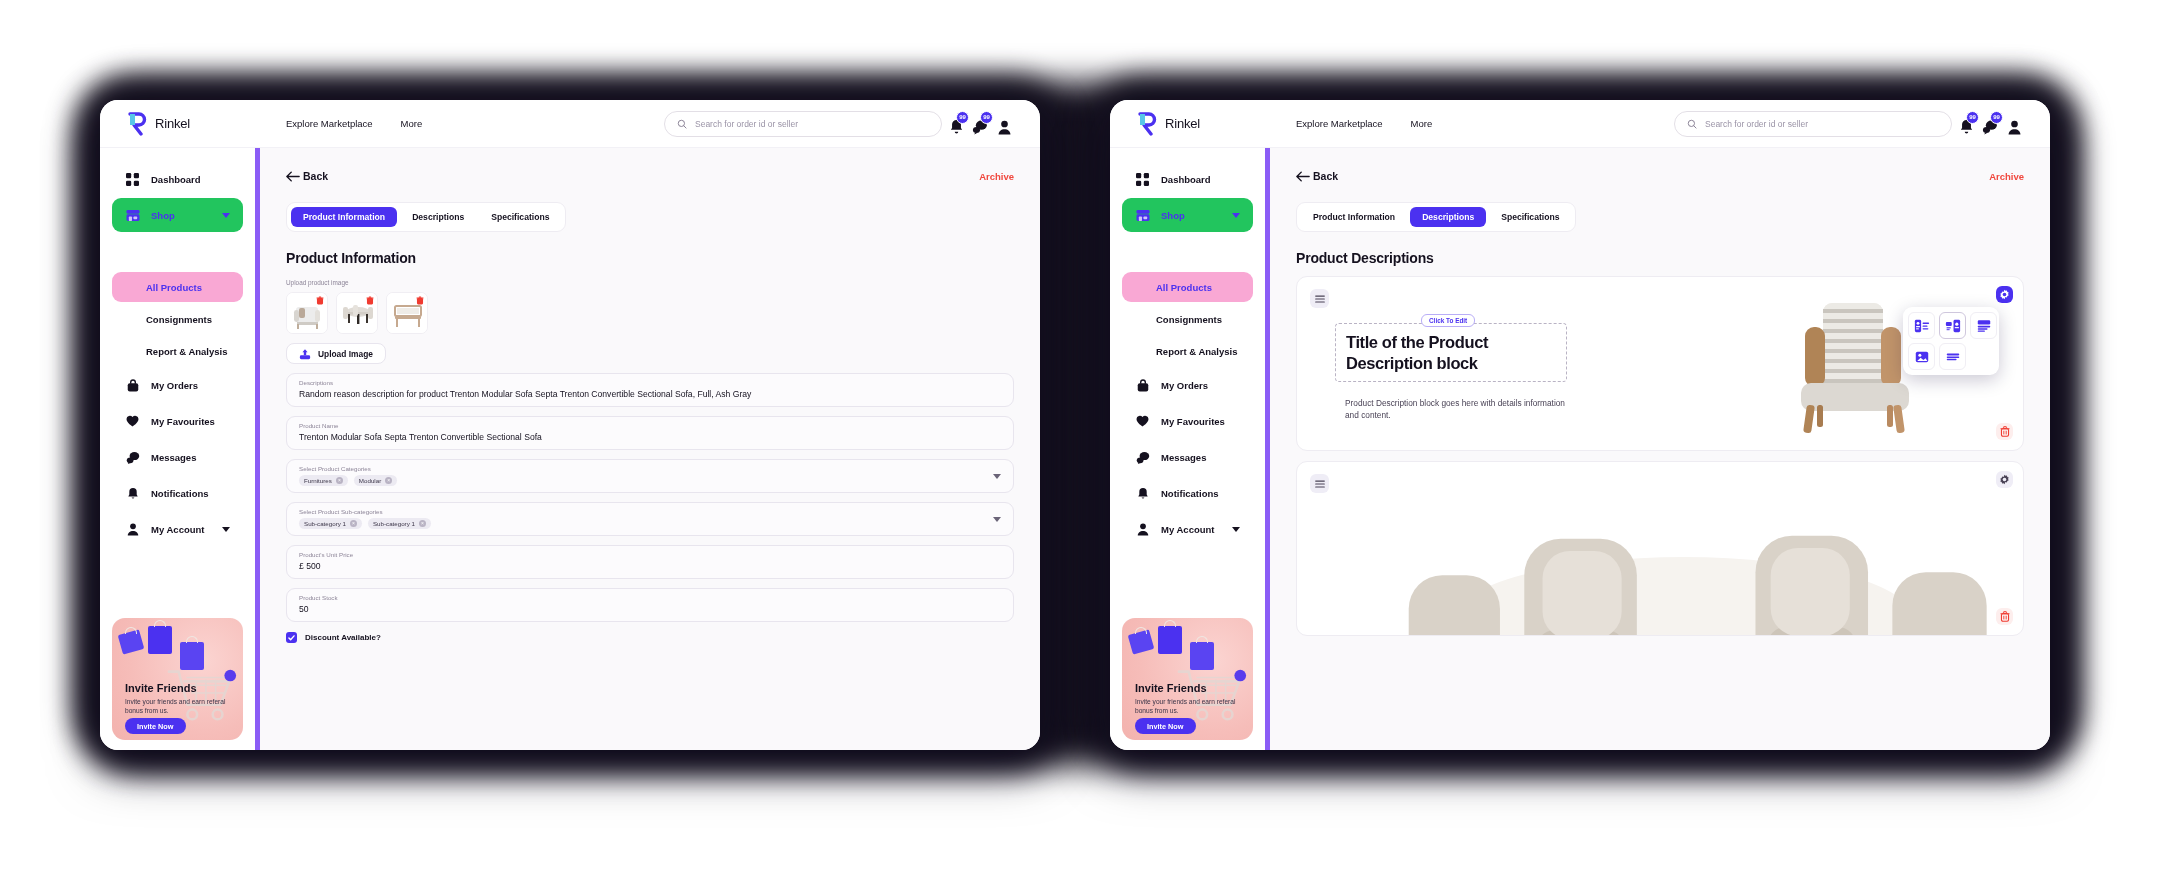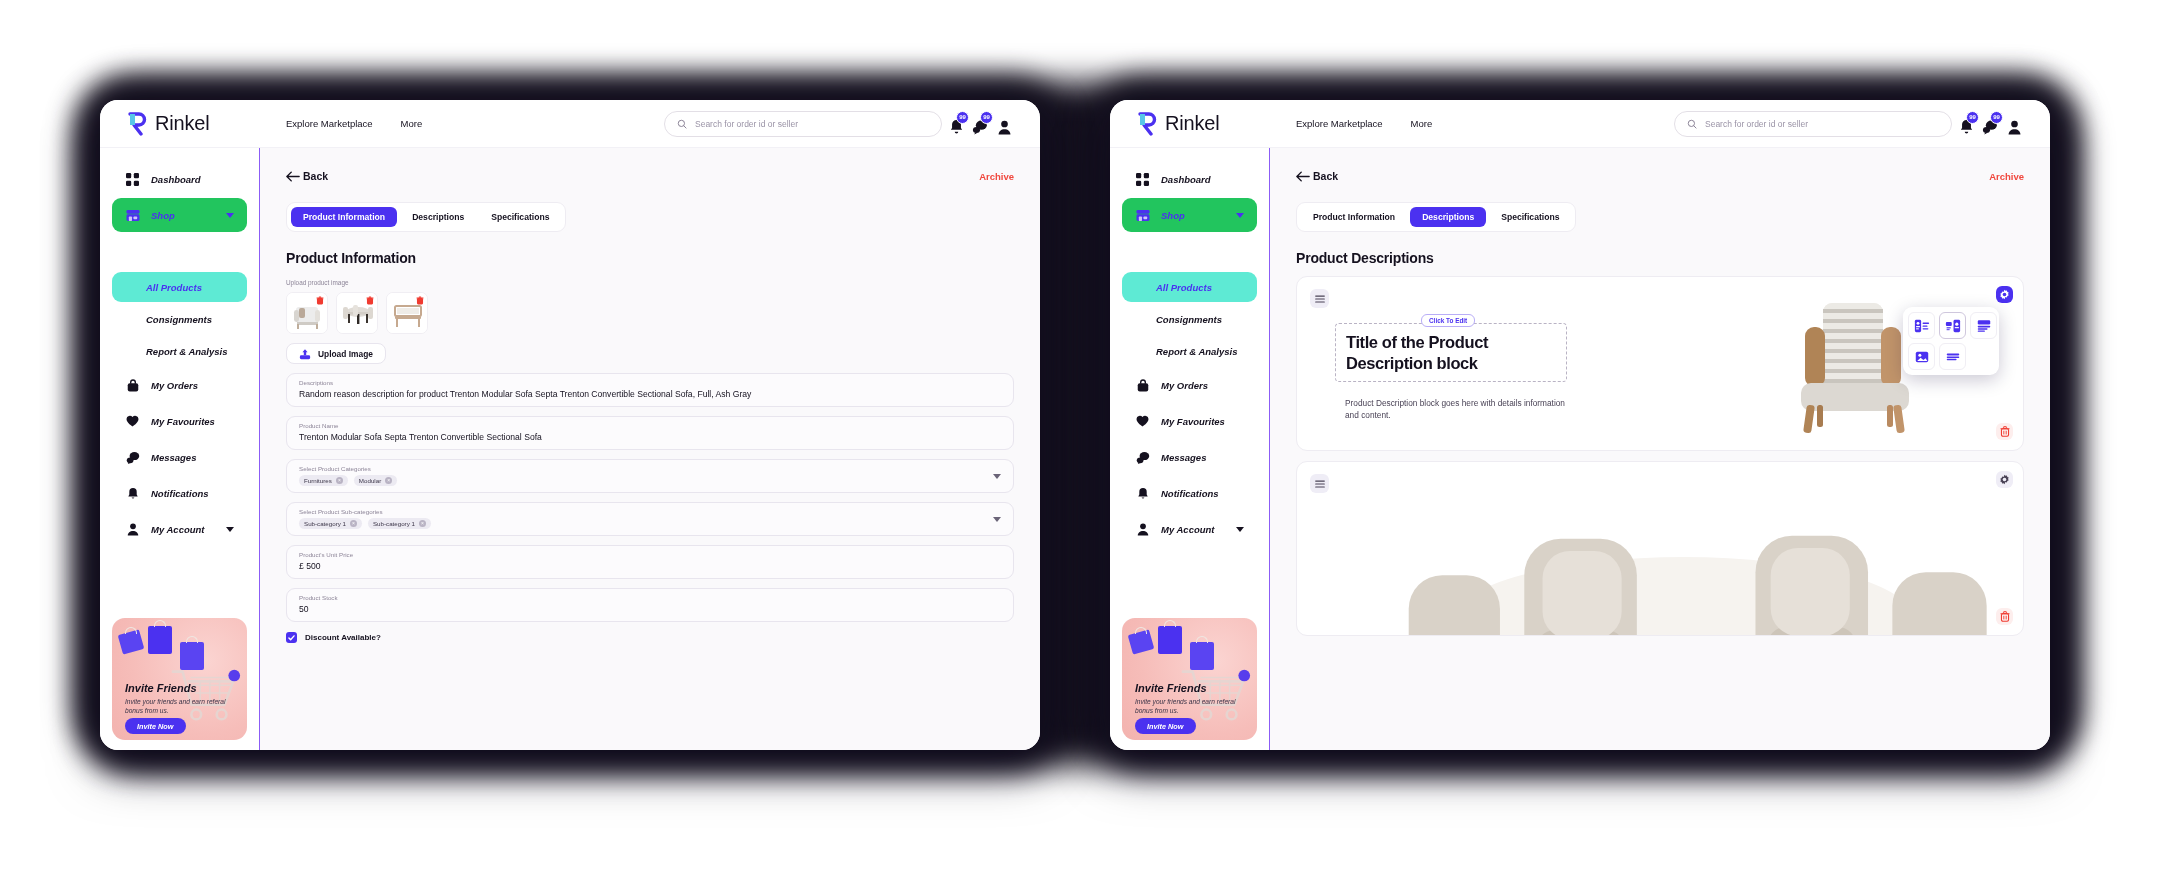--- a/index.html
+++ b/index.html
@@ -31,51 +31,51 @@
   .win.right{ left:1110px; top:100px; width:940px; height:650px; }
 
   
   .topbar{
     position:absolute; left:0; top:0; right:0; height:48px;
     background:#fff; display:flex; align-items:center;
     border-bottom:1px solid #f2f1f6;
   }
   .brand{ width:160px; display:flex; align-items:center; gap:7px; padding-left:26px; }
   .brand-mark{ width:22px; height:24px; flex:none; }
-  .brand-txt{ font-size:20px; font-weight:400; color:#15111f; letter-spacing:-.2px; }
+  .brand-txt{ font-size:13px; font-weight:400; color:#15111f; letter-spacing:-.2px; }
   .navlinks{ display:flex; align-items:center; gap:28px; margin-left:26px; }
   .navlink{ font-size:9.5px; color:#15111f; font-weight:500; white-space:nowrap; }
   .top-right{ margin-left:auto; display:flex; align-items:center; gap:4px; padding-right:26px; }
   .searchbox{
     width:278px; height:26px; border:1px solid #e3dfe6; border-radius:14px;
     display:flex; align-items:center; gap:8px; padding:0 12px; background:#fff;
   }
   .searchbox .ph{ font-size:8.5px; color:#9a93a6; }
   .icn-wrap{ position:relative; width:20px; height:22px; display:flex; align-items:flex-end; justify-content:center; }
   .badge{
     position:absolute; right:-3px; top:-2px; min-width:13px; height:13px; padding:0 2px;
     background:#4b31f0; color:#fff; border-radius:7px; font-size:6px; font-weight:700;
     display:flex; align-items:center; justify-content:center; border:1.5px solid #fff;
   }
 
   
   .sidebar{
     position:absolute; left:0; top:48px; bottom:0; width:160px;
-    background:#fff; border-right:1px solid #8b5cf6; padding-top:14px;font-style:italic;
+    background:#fff; border-right:5px solid #8b5cf6; padding-top:14px;
   }
   .snav{ padding:0 12px; }
   .sitem{
     height:34px; border-radius:9px; display:flex; align-items:center; gap:11px;
     padding:0 13px; margin-bottom:2px; cursor:pointer; position:relative;
   }
   .sitem .lbl{ font-size:9.5px; color:#15111f; font-weight:600; white-space:nowrap; }
   .sitem.active{ background:#22c55e; }
   .sitem.active .lbl{ color:#4b31f0; }
   .sitem.sub{ padding-left:34px; height:30px; }
-  .sitem.sub.active{ background:#5eead4;margin-top:40px; }
+  .sitem.sub.active{ background:#f9a8d4;margin-top:40px; }
   .caret{ margin-left:auto; width:0;height:0;border-left:4px solid transparent;border-right:4px solid transparent;border-top:5px solid #4b31f0; }
   .caret.dark{ border-top-color:#15111f; }
   .sico{ width:15px; height:15px; flex:none; display:flex; align-items:center; justify-content:center; }
 
   
   .invite{
     position:absolute; left:12px; right:12px; bottom:10px; height:122px;
     border-radius:13px; overflow:hidden; background:#f9c7c4;
     background-image:radial-gradient(circle at 70% 35%, #fbd4d1 0%, #f6bdb9 60%, #f3b2ae 100%);
   }

